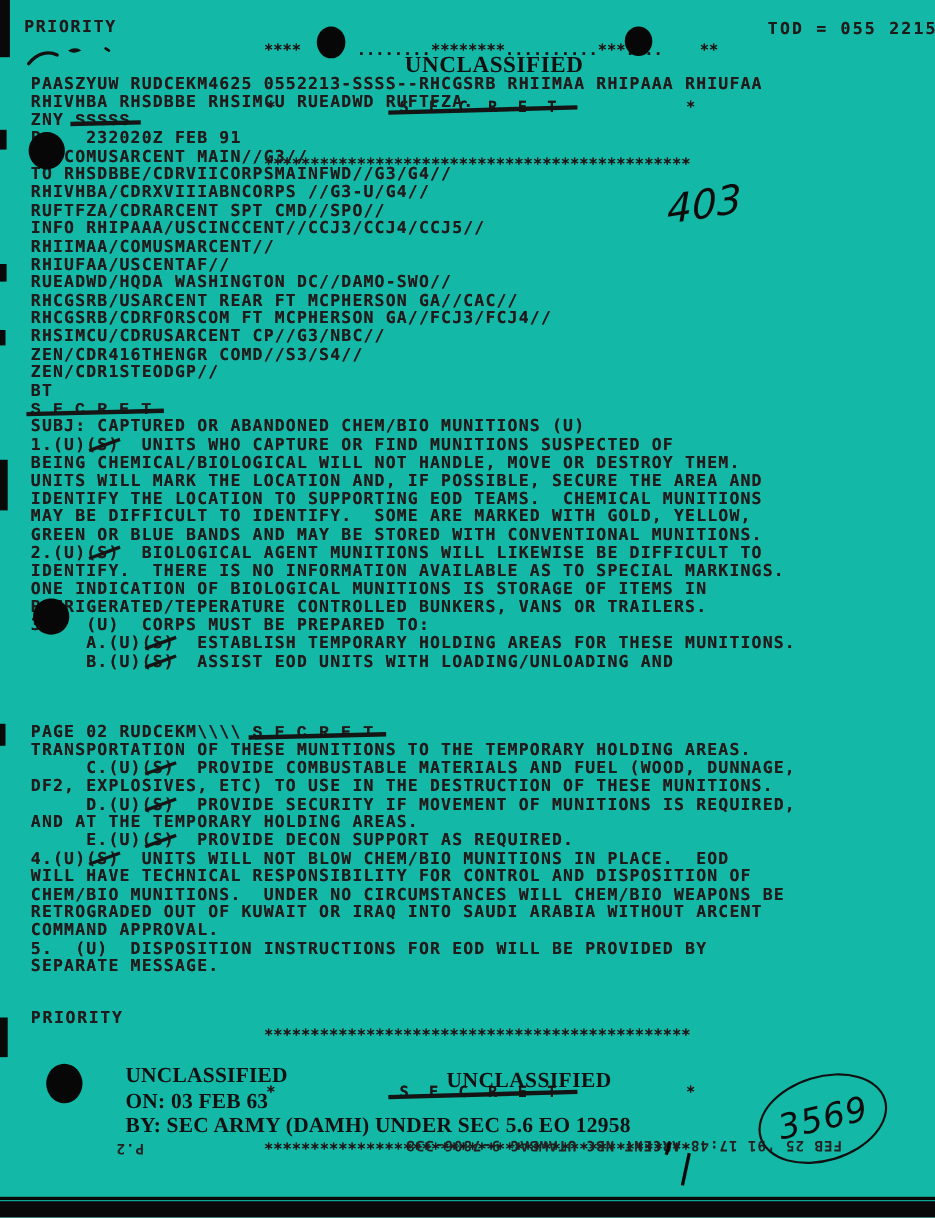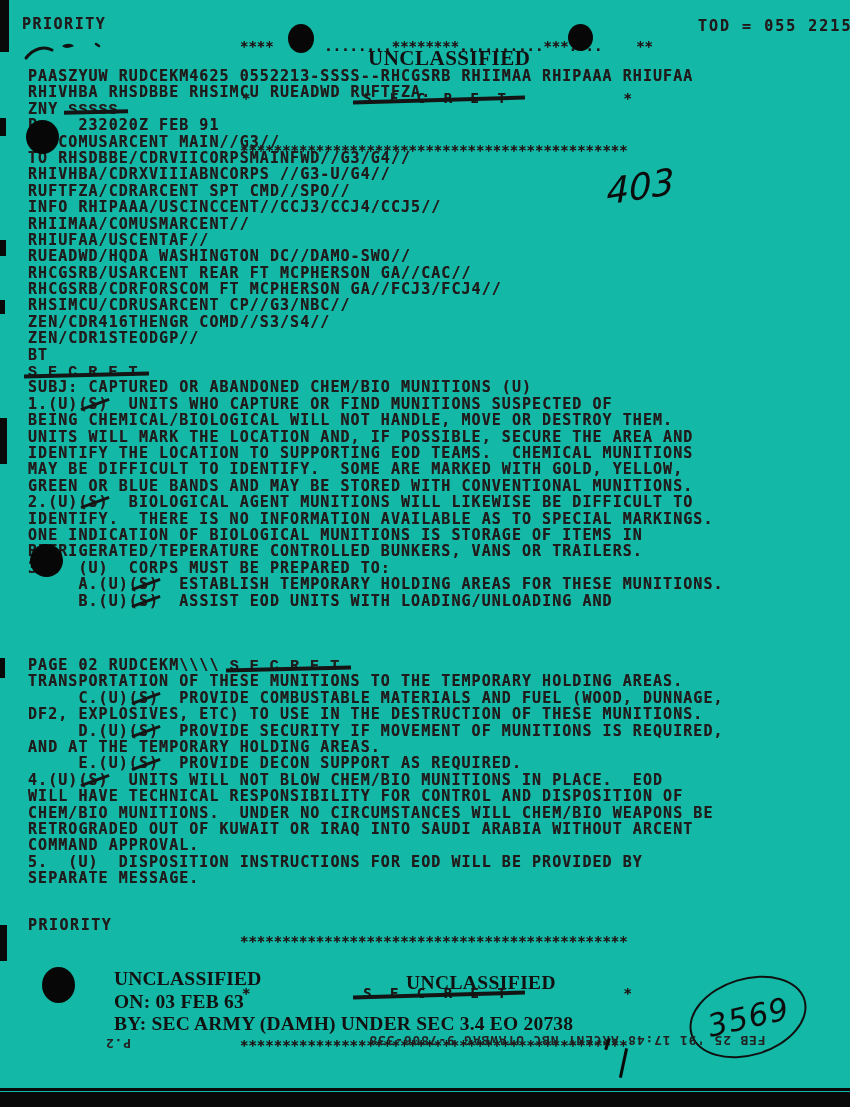--- a/index.html
+++ b/index.html
@@ -84,21 +84,21 @@
       <span>*</span>
       <span class="b-secret">S E C R E T</span>
       <span>*</span>
     </div>
     <div>**********************************************</div>
   </div>
 
   <div class="stamp-sans declass" style="left:114px;top:968px;">
     <div>UNCLASSIFIED</div>
     <div>ON: 03 FEB 63</div>
-    <div>BY: SEC ARMY (DAMH) UNDER SEC 3.4 EO 20738</div>
+    <div>BY: SEC ARMY (DAMH) UNDER SEC 5.6 EO 12958</div>
   </div>
   <div class="stamp-sans unclass-bot" style="left:406px;top:972px;">UNCLASSIFIED</div>
 
   <div class="circle-3569">
     <span>3569</span>
   </div>
 
   <div class="fax rot180" style="left:352px;top:1033px;width:430px;text-align:center;">FEB 25 '91 17:48 ARCENT NBC UTAWBAG 9-7806-338</div>
   <div class="fax rot180" style="left:92px;top:1036px;width:52px;text-align:center;">P.2</div>
 

